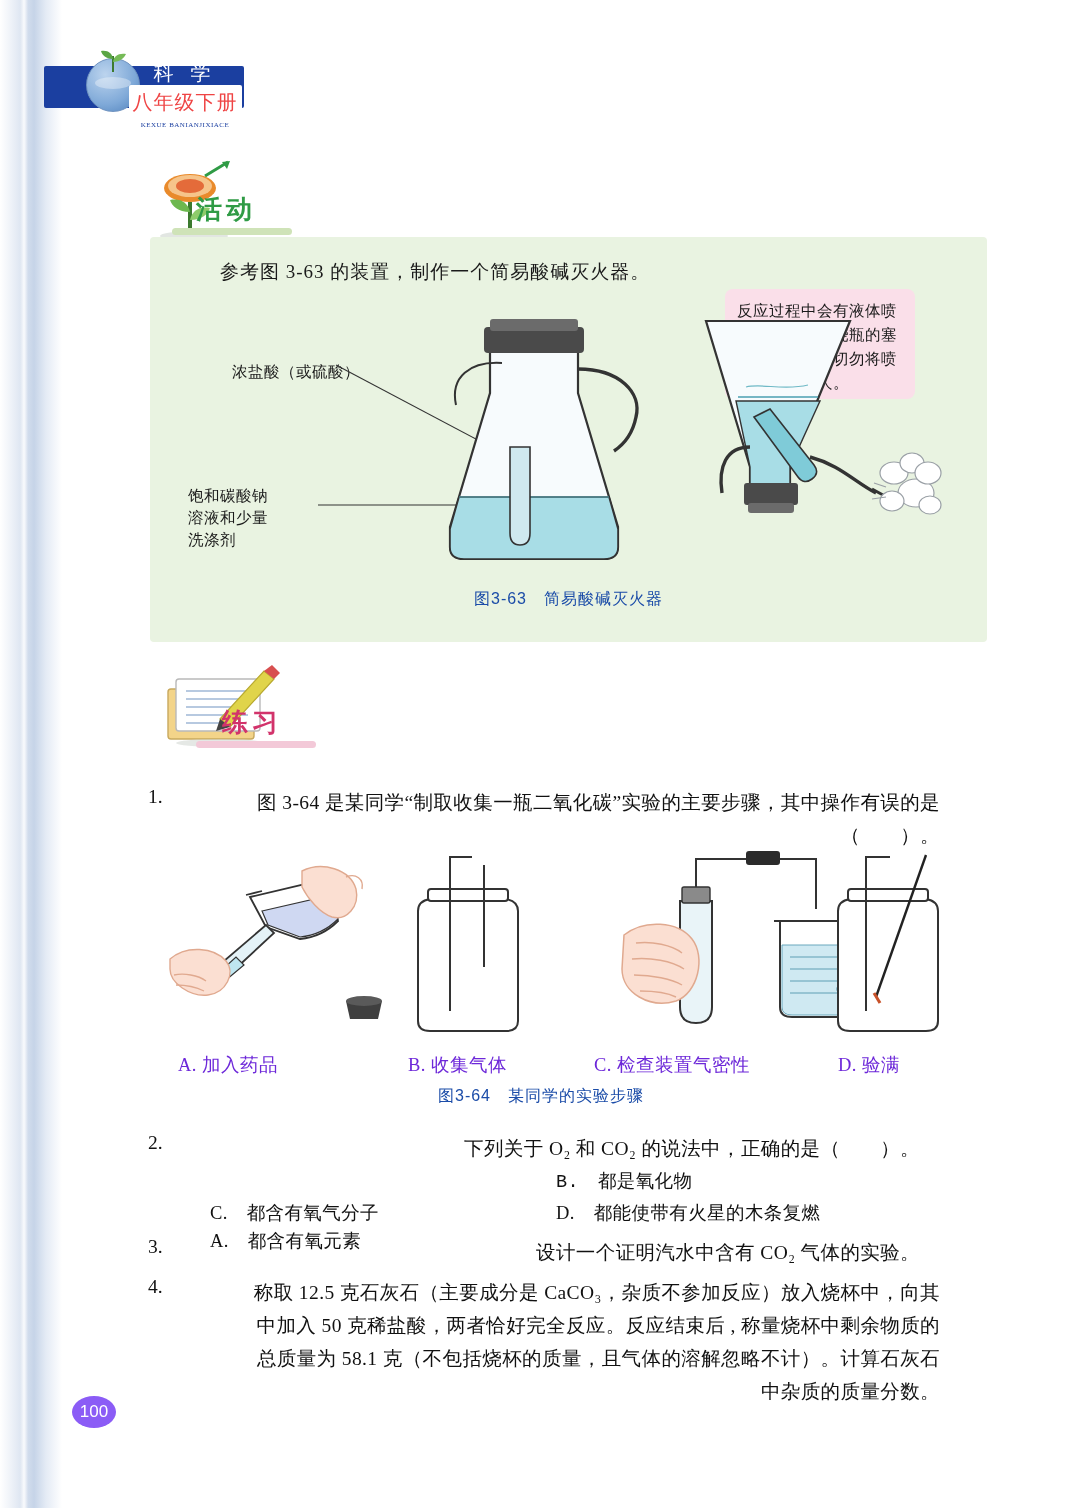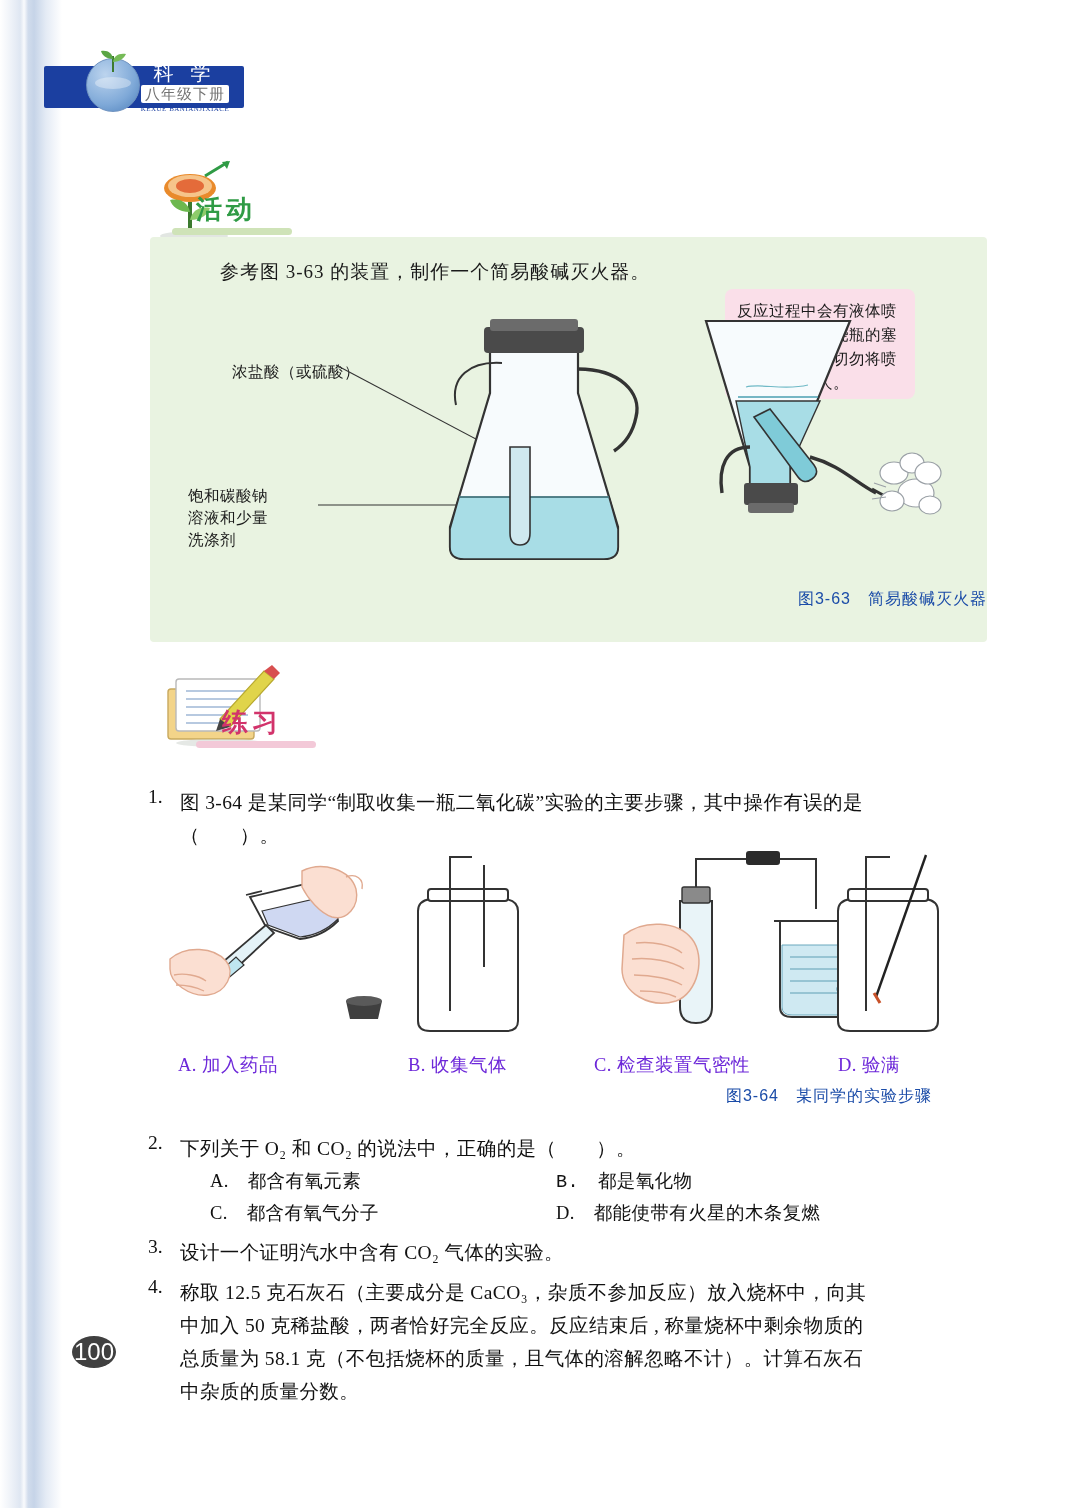--- a/index.html
+++ b/index.html
@@ -37,22 +37,22 @@
   .sprout{
     position:absolute;left:52px;top:-2px;width:34px;height:22px;
   }
   .hdr-text{
     position:absolute;left:76px;top:10px;width:130px;text-align:center;color:#ffffff;
   }
   .hdr-title{
     font-size:20px;letter-spacing:6px;line-height:22px;font-family:"Liberation Serif",serif;
   }
   .hdr-sub{
-    font-size:15px;line-height:18px;letter-spacing:1px;background:#ffffff;color:#737373;
-    display:inline-block;padding:0 4px;border-radius:2px;margin-top:1px;
+    font-size:20px;line-height:18px;letter-spacing:1px;background:#ffffff;color:#ef4444;
+    display:inline-block;padding:8px 4px;border-radius:2px;margin-top:1px;
   }
   .hdr-pinyin{
     font-size:7px;letter-spacing:.5px;color:#1b3fa0;margin-top:2px;
   }
 
   
   .activity-icon{
     position:absolute;left:150px;top:160px;width:150px;height:80px;
   }
   .act-label{
@@ -70,51 +70,51 @@
   .act-intro{
     position:absolute;left:70px;top:22px;font-size:19px;color:#1a1a1a;letter-spacing:1px;
   }
   .note-bubble{
     position:absolute;left:575px;top:52px;width:190px;height:110px;
     background:#fadfe9;border-radius:8px;
     font-size:15.5px;color:#1a1a1a;line-height:24px;letter-spacing:.5px;
     padding:10px 12px;box-sizing:border-box;
   }
   .fig-caption{
-    position:absolute;width:100%;text-align:right;color:#1b4ca8;
+    position:absolute;width:100%;text-align:center;color:#1b4ca8;
     font-size:16px;font-family:"Liberation Sans",sans-serif;letter-spacing:1px;
   }
   .lbl{
     position:absolute;font-size:15.5px;color:#1a1a1a;line-height:22px;letter-spacing:.5px;
   }
 
   
   .practice-icon{position:absolute;left:160px;top:665px;width:150px;height:80px;}
   .prac-label{
     position:absolute;left:222px;top:705px;font-size:26px;color:#d2336b;
     font-family:"Liberation Sans",sans-serif;font-weight:bold;letter-spacing:4px;
   }
   .prac-underline{
     position:absolute;left:196px;top:741px;width:120px;height:7px;border-radius:4px;background:#f3c9d8;
   }
 
   
   .q{
-    position:absolute;font-size:19.5px;color:#111;line-height:33px;letter-spacing:.4px;
+    position:absolute;font-size:19.5px;color:#111;line-height:33px;letter-spacing:.4px;text-align:right;
   }
   .q-num{position:absolute;font-size:19.5px;color:#111;}
   .opt{position:absolute;font-size:18.5px;color:#111;letter-spacing:.4px;}
   .choice-label{
     position:absolute;font-size:18.5px;color:#6d28d9;letter-spacing:.5px;
   }
 
   
   .pagenum{
-    position:absolute;left:72px;top:1336px;width:44px;height:32px;border-radius:50%;
-    background:#404040;color:#fff;font-size:24px;font-family:"Liberation Sans",sans-serif;
+    position:absolute;left:72px;top:1396px;width:44px;height:32px;border-radius:50%;
+    background:#8b5cf6;color:#fff;font-size:17px;font-family:"Liberation Sans",sans-serif;
     display:flex;align-items:center;justify-content:center;letter-spacing:0px;
   }
   svg{display:block;overflow:visible;}
 </style>
 </head>
 <body>
 
 <div class="left-margin"></div>
 
 <div class="header">
@@ -331,21 +331,21 @@
 
 <div class="choice-label" style="left:178px;top:1052px;">A. 加入药品</div>
 <div class="choice-label" style="left:392px;top:1052px;margin-left:16px;">B. 收集气体</div>
 <div class="choice-label" style="left:594px;top:1052px;">C. 检查装置气密性</div>
 <div class="choice-label" style="left:838px;top:1052px;">D. 验满</div>
 
 <div class="fig-caption" style="left:150px;top:1086px;width:782px;">图3-64　某同学的实验步骤</div>
 
 <div class="q-num" style="left:148px;top:1132px;">2.</div>
 <div class="q" style="left:180px;top:1132px;width:740px;">下列关于 O₂ 和 CO₂ 的说法中，正确的是（　　）。</div>
-<div class="opt" style="left:210px;top:1168px;">A.　都含有氧元素</div>
+<div class="opt" style="left:210px;top:1228px;">A.　都含有氧元素</div>
 <div class="opt" style="left:556px;top:1168px;font-family:Liberation Mono, monospace;">B.　都是氧化物</div>
 <div class="opt" style="left:210px;top:1200px;text-align:center;">C.　都含有氧气分子</div>
 <div class="opt" style="left:556px;top:1200px;">D.　都能使带有火星的木条复燃</div>
 
 <div class="q-num" style="left:148px;top:1236px;">3.</div>
 <div class="q" style="left:180px;top:1236px;width:740px;">设计一个证明汽水中含有 CO₂ 气体的实验。</div>
 
 <div class="q-num" style="left:148px;top:1276px;">4.</div>
 <div class="q" style="left:180px;top:1276px;width:760px;">称取 12.5 克石灰石（主要成分是 CaCO₃，杂质不参加反应）放入烧杯中，向其</div>
 <div class="q" style="left:180px;top:1309px;width:760px;">中加入 50 克稀盐酸，两者恰好完全反应。反应结束后 , 称量烧杯中剩余物质的</div>

